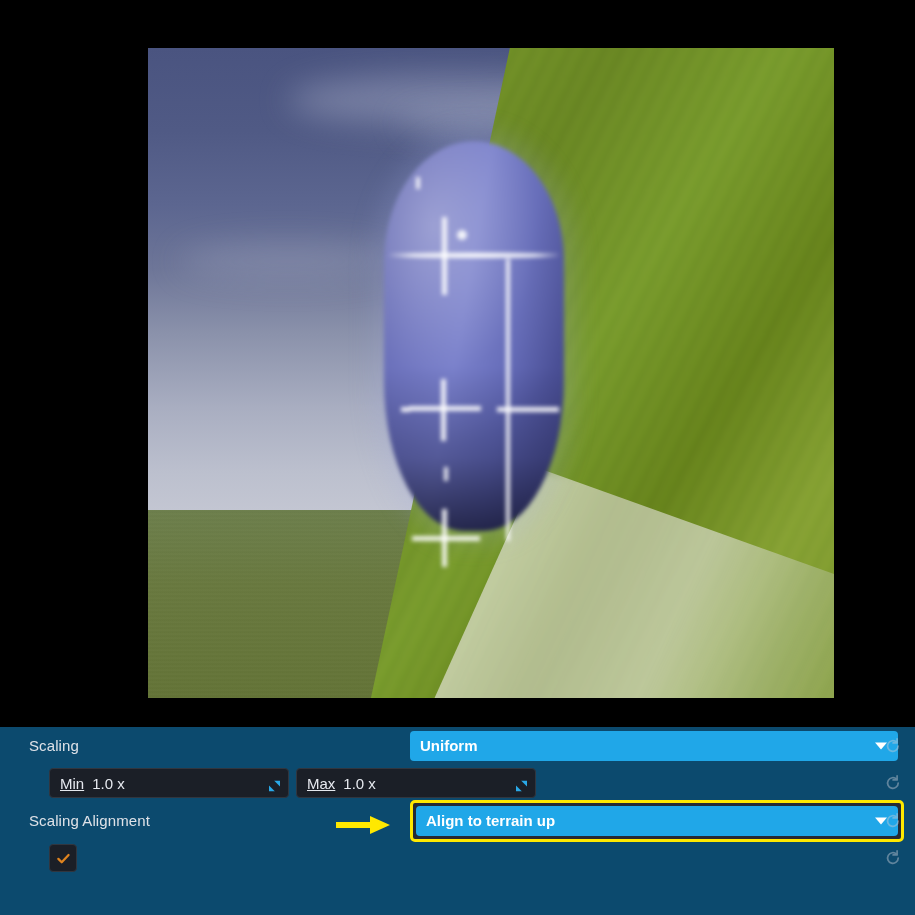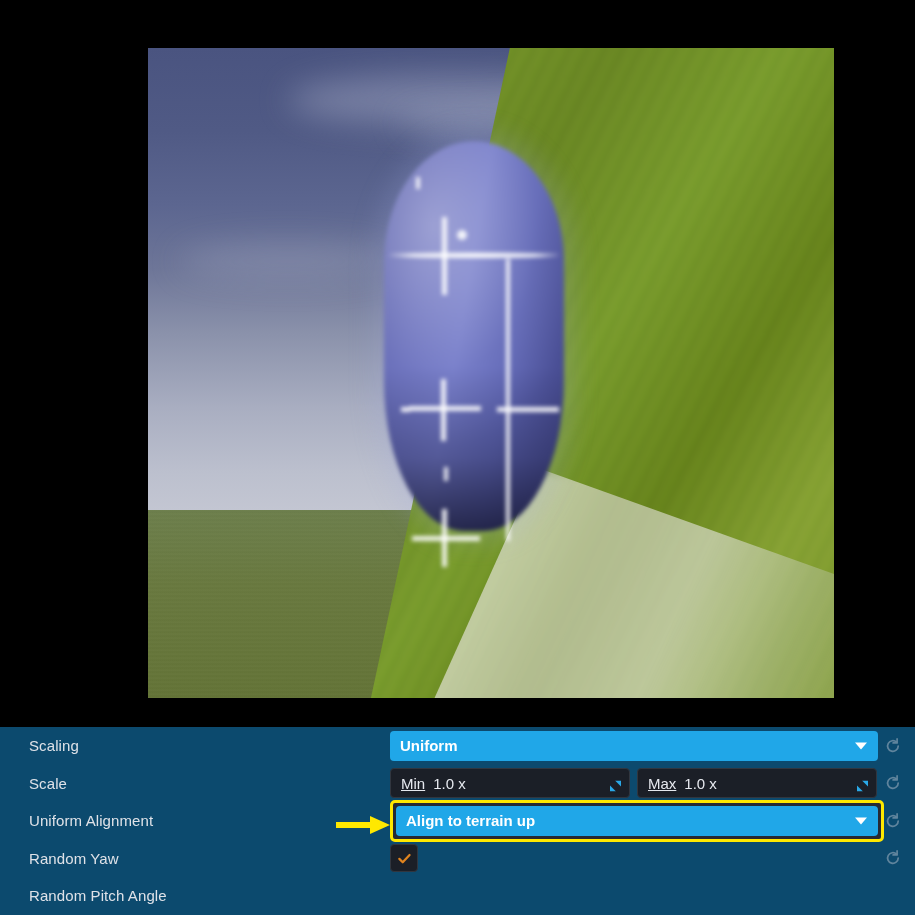--- a/index.html
+++ b/index.html
@@ -217,20 +217,21 @@
     font-size: 15px;
     letter-spacing: .1px;
     white-space: nowrap;
   }
   .prop-field {
     position: relative;
     flex: 1 1 auto;
     display: flex;
     align-items: center;
     height: 100%;
+    margin-left: 20px;
   }
 
   
   .combo {
     position: relative;
     display: flex;
     align-items: center;
     box-sizing: border-box;
     height: 30px;
     width: 488px;
@@ -384,21 +385,20 @@
         <span class="reset-icon">
           <svg viewBox="0 0 18 18" width="18" height="18">
             <path d="M14.2 9a5.3 5.3 0 1 1-1.6-3.8" fill="none" stroke="#c7ccd6" stroke-width="1.7" stroke-linecap="round"></path>
             <path d="M13.1 1.9 L13.1 5.9 L9.1 5.9" fill="none" stroke="#c7ccd6" stroke-width="1.7" stroke-linecap="round" stroke-linejoin="round"></path>
           </svg>
         </span>
       </div>
     </div>
 
     <div class="prop-row">
-      <div class="prop-label">Scale</div>
       <div class="prop-field">
         <div class="numbox minbox">
           <span class="unit-label">Min</span>
           <span>1.0 x</span>
           <span class="drag-glyph">
             <svg viewBox="0 0 11 11" width="11" height="11">
               <path d="M11 0 L11 6 L5 0 Z" fill="#2aa9e8"></path>
               <path d="M0 11 L0 5 L6 11 Z" fill="#2aa9e8"></path>
             </svg>
           </span>
@@ -416,56 +416,54 @@
         <span class="reset-icon">
           <svg viewBox="0 0 18 18" width="18" height="18">
             <path d="M14.2 9a5.3 5.3 0 1 1-1.6-3.8" fill="none" stroke="#c7ccd6" stroke-width="1.7" stroke-linecap="round"></path>
             <path d="M13.1 1.9 L13.1 5.9 L9.1 5.9" fill="none" stroke="#c7ccd6" stroke-width="1.7" stroke-linecap="round" stroke-linejoin="round"></path>
           </svg>
         </span>
       </div>
     </div>
 
     <div class="prop-row">
-      <div class="prop-label">Uniform Alignment</div>
+      <div class="prop-label">Scaling Alignment</div>
       <div class="prop-field">
         <div class="hl-wrap">
           <div class="combo">
             <span>Align to terrain up</span>
             <span class="caret"></span>
           </div>
         </div>
         <span class="reset-icon">
           <svg viewBox="0 0 18 18" width="18" height="18">
             <path d="M14.2 9a5.3 5.3 0 1 1-1.6-3.8" fill="none" stroke="#c7ccd6" stroke-width="1.7" stroke-linecap="round"></path>
             <path d="M13.1 1.9 L13.1 5.9 L9.1 5.9" fill="none" stroke="#c7ccd6" stroke-width="1.7" stroke-linecap="round" stroke-linejoin="round"></path>
           </svg>
         </span>
       </div>
     </div>
 
     <div class="prop-row">
-      <div class="prop-label">Random Yaw</div>
       <div class="prop-field">
         <div class="checkbox">
           <svg viewBox="0 0 16 16" width="15" height="15">
             <path d="M2.5 8.4 L6.1 12 L13.4 4.3" fill="none" stroke="#e0841f" stroke-width="2.4" stroke-linecap="round" stroke-linejoin="round"></path>
           </svg>
         </div>
         <span class="reset-icon">
           <svg viewBox="0 0 18 18" width="18" height="18">
             <path d="M14.2 9a5.3 5.3 0 1 1-1.6-3.8" fill="none" stroke="#c7ccd6" stroke-width="1.7" stroke-linecap="round"></path>
             <path d="M13.1 1.9 L13.1 5.9 L9.1 5.9" fill="none" stroke="#c7ccd6" stroke-width="1.7" stroke-linecap="round" stroke-linejoin="round"></path>
           </svg>
         </span>
       </div>
     </div>
 
     <div class="prop-row">
-      <div class="prop-label">Random Pitch Angle</div>
     </div>
   </div>
 
   <span class="annot-arrow">
     <svg viewBox="0 0 54 20" width="54" height="20">
       <path d="M0 7 L34 7 L34 1 L54 10 L34 19 L34 13 L0 13 Z" fill="#ffe800"></path>
     </svg>
   </span>
 
 </div>

